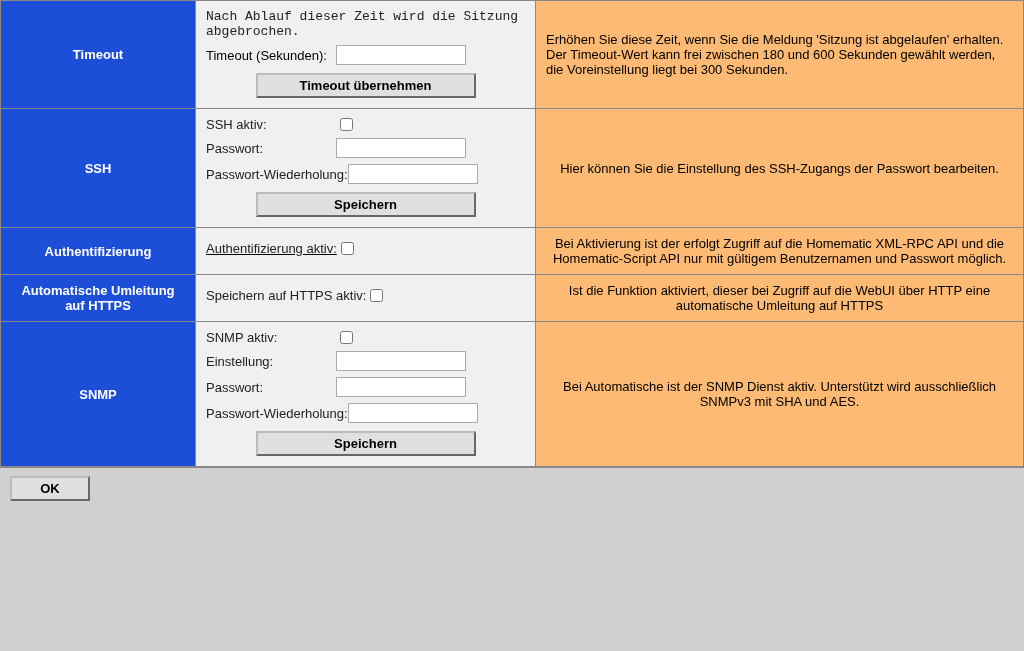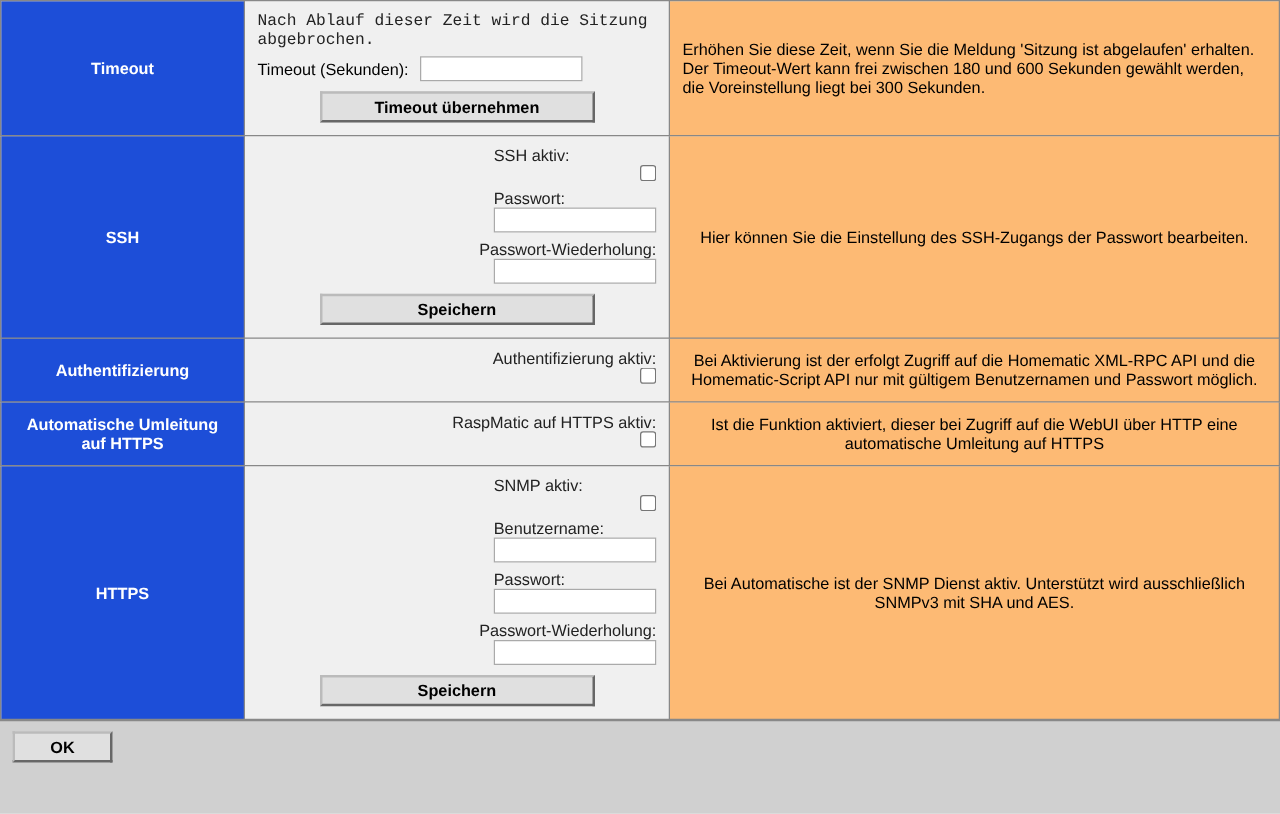--- a/index.html
+++ b/index.html
@@ -40,23 +40,22 @@
       vertical-align: middle;
       padding: 10px 14px;
       font-size: 13px;
       text-align: center;
     }
     .help-cell.left-align {
       text-align: left;
     }
     .field-row {
       display: flex;
-      align-items: flex-end;
+      align-items: center;
       margin-bottom: 6px;
-      flex-direction: column;
     }
     .field-label {
       min-width: 130px;
       color: #222;
     }
     .field-input {
       border: 1px solid #aaa;
       background: #fff;
       height: 20px;
       width: 130px;
@@ -153,57 +152,57 @@
     </td>
     <td class="help-cell">
       <span>Hier können Sie die Einstellung des SSH-Zugangs der Passwort bearbeiten.</span>
     </td>
   </tr>
 
   <tr>
     <td class="label-cell">
       <span>Authentifizierung</span>
     </td>
+    <td class="content-cell" style="vertical-align:middle;text-decoration:underline;">
+      <div class="field-row">
+        <span class="field-label">Authentifizierung aktiv:</span>
+        <input type="checkbox" class="field-checkbox" style="">
+      </div>
+    </td>
+    <td class="help-cell">
+      <span>Bei Aktivierung ist der erfolgt Zugriff auf die Homematic XML-RPC API und die Homematic-Script API nur mit gültigem Benutzernamen und Passwort möglich.</span>
+    </td>
+  </tr>
+
+  <tr>
+    <td class="label-cell">
+      <span>Automatische Umleitung auf HTTPS</span>
+    </td>
     <td class="content-cell" style="vertical-align:middle;">
       <div class="field-row">
-        <span class="field-label">Authentifizierung aktiv:</span>
-        <input type="checkbox" class="field-checkbox" style="">
-      </div>
-    </td>
-    <td class="help-cell">
-      <span>Bei Aktivierung ist der erfolgt Zugriff auf die Homematic XML-RPC API und die Homematic-Script API nur mit gültigem Benutzernamen und Passwort möglich.</span>
-    </td>
-  </tr>
-
-  <tr>
-    <td class="label-cell">
-      <span>Automatische Umleitung auf HTTPS</span>
-    </td>
-    <td class="content-cell" style="vertical-align:middle;">
-      <div class="field-row">
-        <span class="field-label">RaspMatic auf HTTPS aktiv:</span>
+        <span class="field-label">Speichern auf HTTPS aktiv:</span>
         <input type="checkbox" class="field-checkbox" style="">
       </div>
     </td>
     <td class="help-cell">
       <span>Ist die Funktion aktiviert, dieser bei Zugriff auf die WebUI über HTTP eine automatische Umleitung auf HTTPS</span>
     </td>
   </tr>
 
   <tr>
     <td class="label-cell">
-      <span>HTTPS</span>
+      <span>SNMP</span>
     </td>
     <td class="content-cell">
       <div class="field-row">
         <span class="field-label">SNMP aktiv:</span>
         <input type="checkbox" class="field-checkbox" style="">
       </div>
       <div class="field-row">
-        <span class="field-label">Benutzername:</span>
+        <span class="field-label">Einstellung:</span>
         <input class="field-input" type="text" value="" style="">
       </div>
       <div class="field-row">
         <span class="field-label">Passwort:</span>
         <input class="field-input" type="password" value="" style="">
       </div>
       <div class="field-row">
         <span class="field-label">Passwort-Wiederholung:</span>
         <input class="field-input" type="password" value="" style="">
       </div>

